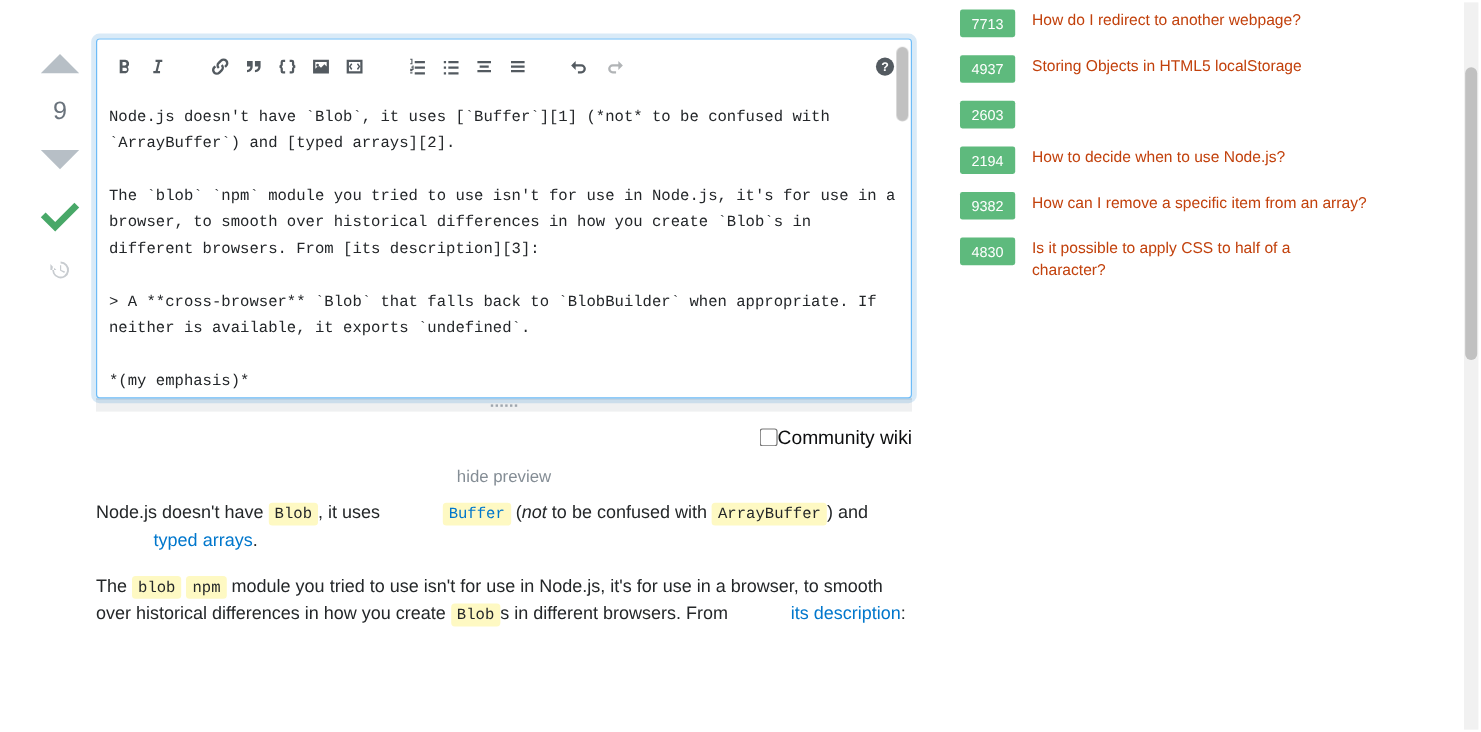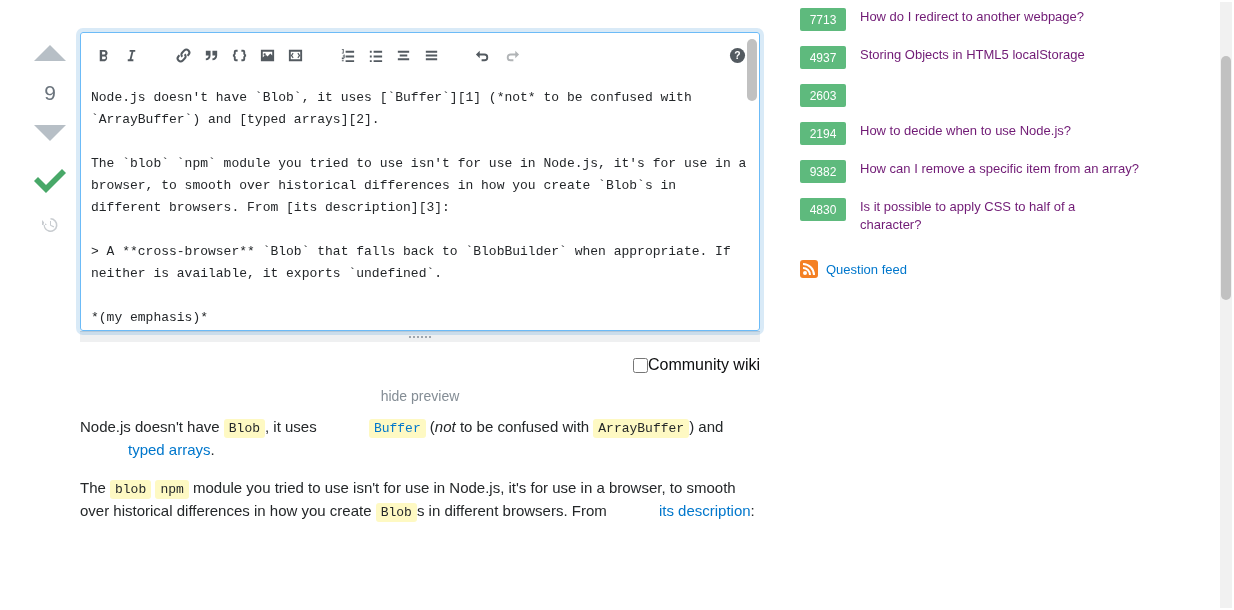--- a/index.html
+++ b/index.html
@@ -90,21 +90,20 @@
   .inner-scrollbar {
     position:absolute;
     right: 2px; top: 6px;
     width: 10px; height: 62px;
     background: #c1c1c1;
     border-radius: 5px;
   }
   .community-row {
     display:flex;
     justify-content:flex-end;
-    align-items:center;
     padding: 14px 0 10px;
     gap: 0;
   }
   .community-row input { width:15px; height:15px; }
   .community-row label { font-size:16px; color:#0c0d0e; }
   .hide-preview {
     color:#848d95;
     font-size:14px;
     padding: 4px 0 12px;
     cursor:pointer;
@@ -142,21 +141,21 @@
     width:46px;
     height:23px;
     display:flex;
     align-items:center;
     justify-content:center;
     border-radius:2px;
     flex-shrink:0;
     font-weight:400;
   }
   .related-link {
-    color:#701a75;
+    color:#c2410c;
     font-size:13px;
     line-height:1.4;
     cursor:pointer;
   }
   .question-feed {
     display:flex;
     align-items:center;
     gap:8px;
     margin-top: 26px;
     color:#0077cc;
@@ -350,27 +349,19 @@
       </div>
       <div class="related-item">
         <div class="related-badge">9382</div>
         <div class="related-link">How can I remove a specific item from an array?</div>
       </div>
       <div class="related-item">
         <div class="related-badge">4830</div>
         <div class="related-link">Is it possible to apply CSS to half of a character?</div>
       </div>
 
-      <div class="question-feed">
-        <div class="feed-icon">
-          <svg width="12" height="12" viewBox="0 0 12 12">
-              <path fill="#fff" d="M2 8a2 2 0 1 1 0 4 2 2 0 0 1 0-4zm-2-4a8 8 0 0 1 8 8H6a6 6 0 0 0-6-6V4zm0-4a12 12 0 0 1 12 12h-2A10 10 0 0 0 0 2V0z"></path>
-            </svg>
-        </div>
-        <span>Question feed</span>
-      </div>
     </div>
   </div>
 
   <div class="outer-scroll">
     <div class="outer-scroll-thumb"></div>
   </div>
 </div>
 
 </body></html>

